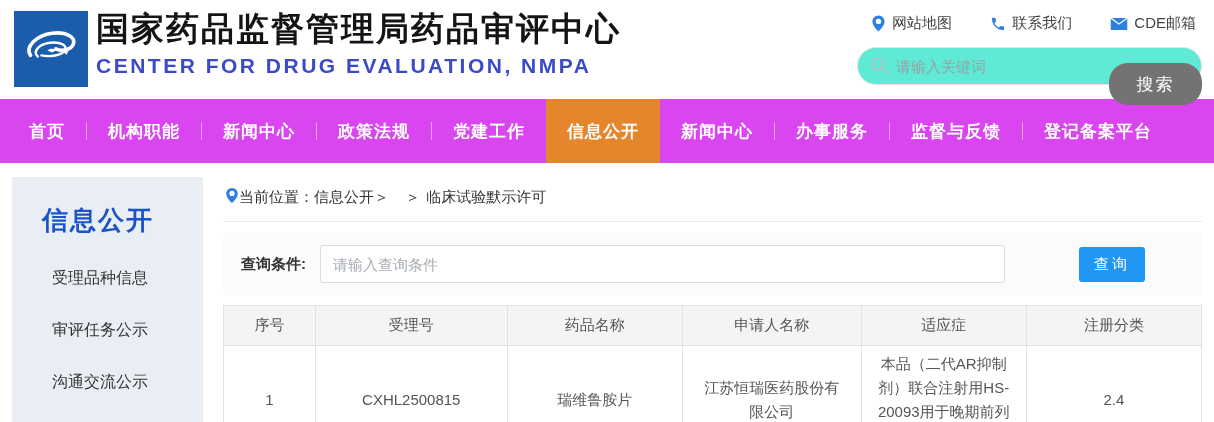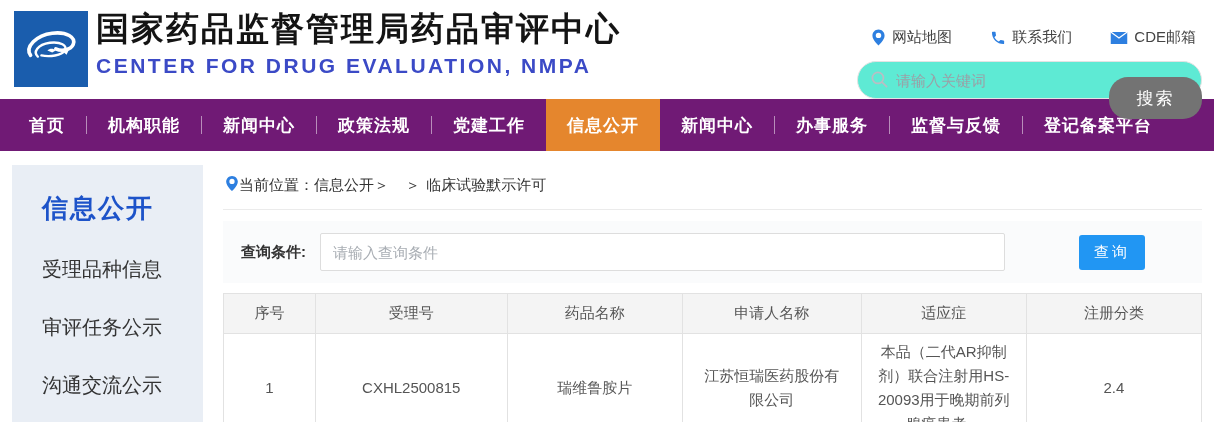--- a/index.html
+++ b/index.html
@@ -6,44 +6,44 @@
   html,body { width:1214px; height:422px; overflow:hidden; background:#fff;
     font-family:"Liberation Sans","DejaVu Sans",sans-serif; }
 
   
   .header { position:relative; height:99px; background:#fff; }
   .logo { position:absolute; left:14px; top:11px; width:74px; height:76px;
     background:#1a5dad; display:flex; align-items:center; justify-content:center; }
   .title-block { position:absolute; left:96px; top:8px; }
   .site-title { font-size:33px; font-weight:700; color:#141414; letter-spacing:2px; line-height:1.25; }
   .site-subtitle { font-size:21px; font-weight:700; color:#3b4ac6; letter-spacing:2.5px; margin-top:5px; }
-  .header-right { position:absolute; right:12px; top:14px; width:345px; }
+  .header-right { position:absolute; right:12px; top:0; width:345px; }
   .top-links { display:flex; justify-content:space-between; padding:14px 6px 0 14px; }
   .top-link { display:flex; align-items:center; gap:6px; font-size:15px; color:#444; cursor:pointer; }
   .top-link svg { display:block; }
   .search-wrap { position:relative; margin-top:14px; height:38px; }
   .search-input { width:100%; height:38px; border:1px solid #e3e3e3; border-radius:19px;
     padding:0 100px 0 38px; font-size:15px; color:#333; outline:none; background:#5eead4; }
   .search-input::placeholder { color:#9aa0a6; }
   .search-mag { position:absolute; left:13px; top:9px; }
   .search-btn { position:absolute; right:0; top:0; width:93px; height:42px; border:none;
     border-radius:19px; background:#737373; color:#fff; font-size:17px; letter-spacing:2px; cursor:pointer;margin-top:16px; }
 
   
-  .nav { display:flex; height:52px; background:#701a75; align-items:stretch; padding-left:8px; }
+  .nav { display:flex; height:64px; background:#d946ef; align-items:stretch; padding-left:8px; }
   .nav-item { display:flex; align-items:center; padding:0 21px; color:#fff;
     font-size:17px; font-weight:700; letter-spacing:1px; cursor:pointer; white-space:nowrap; }
   .nav-item.active { background:#e5862d; }
   .nav-sep { width:1px; height:18px; background:rgba(255,255,255,.5); align-self:center; }
 
   
   .main { display:flex; height:275px; padding-left:12px; }
   .sidebar { width:191px; background:#e9eef5; padding:26px 0 0 30px; margin-top:14px; }
   .sidebar-title { font-size:26px; font-weight:700; color:#1d53c9; letter-spacing:2px; margin-bottom:30px; cursor:pointer; }
-  .sidebar-item { font-size:20px; color:#333; margin-bottom:31px; cursor:pointer; }
+  .sidebar-item { font-size:16px; color:#333; margin-bottom:31px; cursor:pointer;margin-left:10px; }
 
   .content { flex:1; margin:14px 12px 0 20px; }
   .breadcrumb { display:flex; align-items:center; padding:10px 0 14px 2px;
     border-bottom:1px solid #ebebeb; font-size:15px; color:#333; }
   .breadcrumb .crumb { cursor:pointer; }
   .bc-sep { letter-spacing:6px; color:#333; }
 
   .query-panel { display:flex; align-items:center; background:#fafbfc; margin-top:11px;
     padding:12px 0 12px 18px; }
   .query-label { font-size:15px; font-weight:700; color:#333; margin-right:14px; white-space:nowrap; }

